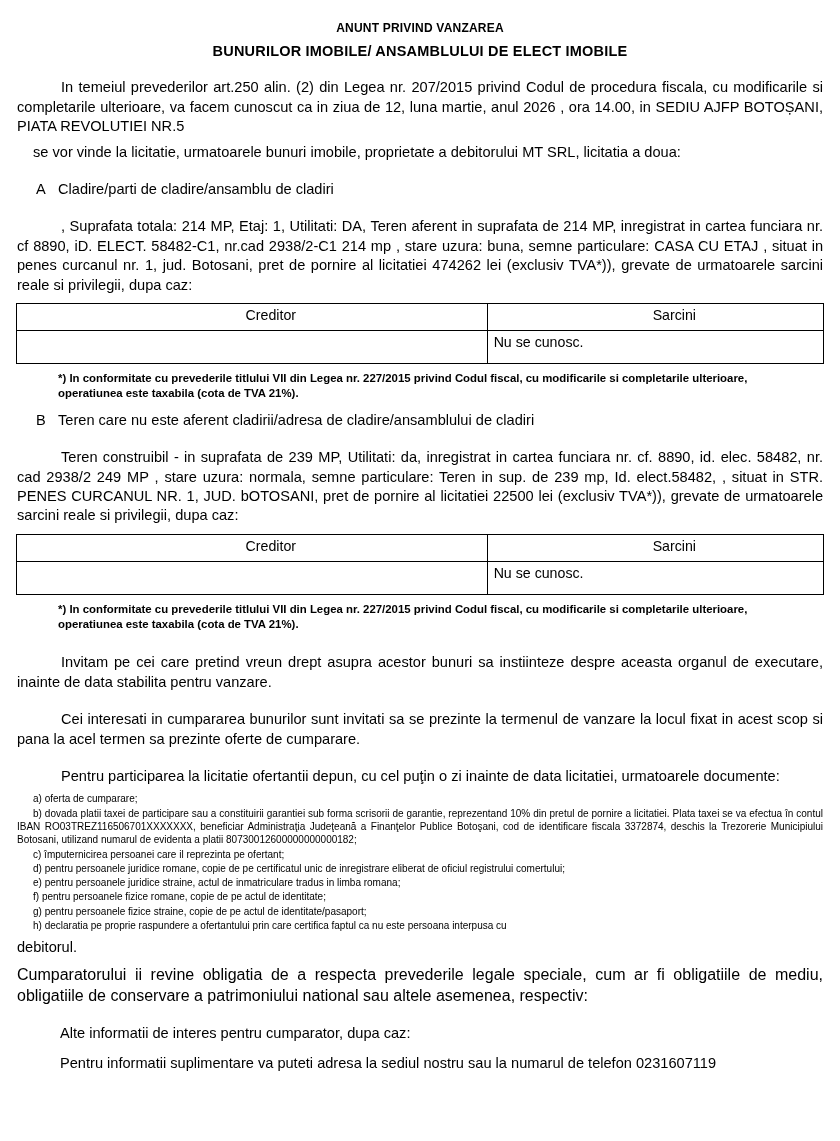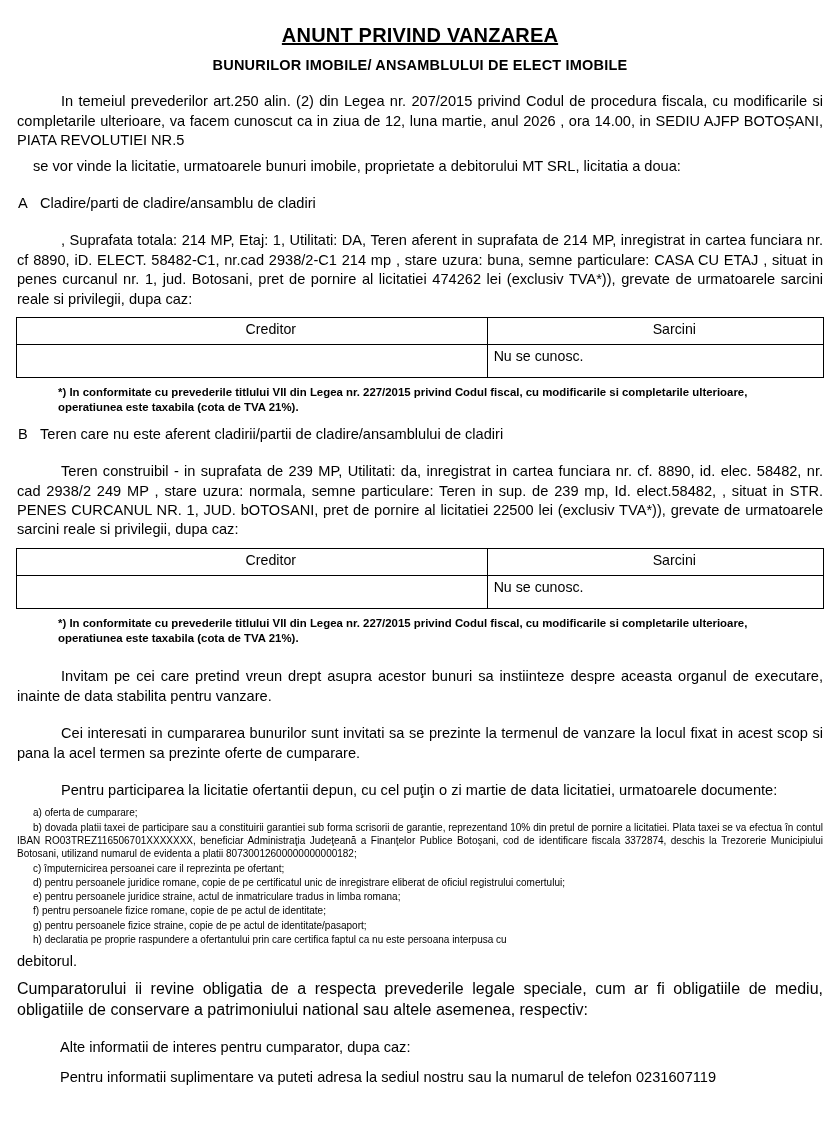--- a/index.html
+++ b/index.html
@@ -20,21 +20,21 @@
     padding: 18px 16px 10px 16px;
     box-sizing: border-box;
   }
   .title-block {
     text-align: center;
     font-weight: bold;
     font-size: 14.5px;
     line-height: 1.75;
     letter-spacing: 0.2px;
   }
-  .title-1 { font-size: 20px; text-decoration: underline; }
+  .title-1 { font-size: 12px; }
   .title-2 { font-size: 14.5px; }
 
   p {
     margin: 1px;
   }
   .body-text {
     font-size: 14.6px;
     line-height: 1.33;
     text-align: justify;
     text-justify: inter-word;
@@ -47,21 +47,21 @@
   }
   .gap-6 { margin-top: 6px; }
   .gap-10 { margin-top: 10px; }
   .gap-14 { margin-top: 14px; }
   .gap-18 { margin-top: 18px; }
   .gap-22 { margin-top: 22px; }
 
   .section-head {
     font-size: 14.6px;
     line-height: 1.33;
-    margin-left: 2px;
+    margin-left: 20px;
   }
   .section-letter {
     display: inline-block;
     width: 22px;
   }
 
   table.sarcini {
     width: 100%;
     border-collapse: collapse;
     margin-top: 8px;
@@ -153,21 +153,21 @@
       </tr>
     </tbody>
   </table>
 
   <div class="footnote">
     <span>*) In conformitate cu prevederile titlului VII din Legea nr. 227/2015 privind Codul fiscal, cu modificarile si completarile ulterioare,</span>
     <span class="ft2">operatiunea este taxabila (cota de TVA 21%).</span>
   </div>
 
   <div class="section-head gap-10">
-    <span class="section-letter">B</span><span>Teren care nu este aferent cladirii/partii de cladire/ansamblului de cladiri</span>
+    <span class="section-letter">B</span><span>Teren care nu este aferent cladirii/adresa de cladire/ansamblului de cladiri</span>
   </div>
 
   <p class="body-text indent gap-18">Teren construibil - in suprafata de 239 MP, Utilitati: da, inregistrat in cartea funciara nr. cf. 8890, id. elec. 58482, nr. cad 2938/2 249 MP , stare uzura: normala, semne particulare: Teren in sup. de 239 mp, Id. elect.58482, , situat in STR. PENES CURCANUL NR. 1, JUD. bOTOSANI, pret de pornire al licitatiei 22500 lei (exclusiv TVA*)), grevate de urmatoarele sarcini reale si privilegii, dupa caz:</p>
 
   <table class="sarcini">
     <thead>
       <tr>
         <th class="col-left">Creditor</th>
         <th>Sarcini</th>
       </tr>
@@ -182,21 +182,21 @@
 
   <div class="footnote">
     <span>*) In conformitate cu prevederile titlului VII din Legea nr. 227/2015 privind Codul fiscal, cu modificarile si completarile ulterioare,</span>
     <span class="ft2">operatiunea este taxabila (cota de TVA 21%).</span>
   </div>
 
   <p class="body-text indent gap-22">Invitam pe cei care pretind vreun drept asupra acestor bunuri sa instiinteze despre aceasta organul de executare, inainte de data stabilita pentru vanzare.</p>
 
   <p class="body-text indent gap-18">Cei interesati in cumpararea bunurilor sunt invitati sa se prezinte la termenul de vanzare la locul fixat in acest scop si pana la acel termen sa prezinte oferte de cumparare.</p>
 
-  <p class="body-text indent gap-18">Pentru participarea la licitatie ofertantii depun, cu cel puţin o zi martie de data licitatiei, urmatoarele documente:</p>
+  <p class="body-text indent gap-18">Pentru participarea la licitatie ofertantii depun, cu cel puţin o zi inainte de data licitatiei, urmatoarele documente:</p>
 
   <p class="list-item gap-6">a) oferta de cumparare;</p>
   <p class="list-item">b) dovada platii taxei de participare sau a constituirii garantiei sub forma scrisorii de garantie, reprezentand 10% din pretul de pornire a licitatiei. Plata taxei se va efectua în contul IBAN RO03TREZ116506701XXXXXXX, beneficiar Administraţia Judeţeană a Finanţelor Publice Botoşani, cod de identificare fiscala 3372874, deschis la Trezorerie Municipiului Botosani, utilizand numarul de evidenta a platii 80730012600000000000182;</p>
   <p class="list-item">c) împuternicirea persoanei care il reprezinta pe ofertant;</p>
   <p class="list-item">d) pentru persoanele juridice romane, copie de pe certificatul unic de inregistrare eliberat de oficiul registrului comertului;</p>
   <p class="list-item">e) pentru persoanele juridice straine, actul de inmatriculare tradus in limba romana;</p>
   <p class="list-item">f) pentru persoanele fizice romane, copie de pe actul de identitate;</p>
   <p class="list-item">g) pentru persoanele fizice straine, copie de pe actul de identitate/pasaport;</p>
   <p class="list-item">h) declaratia pe proprie raspundere a ofertantului prin care certifica faptul ca nu este persoana interpusa cu</p>
 

